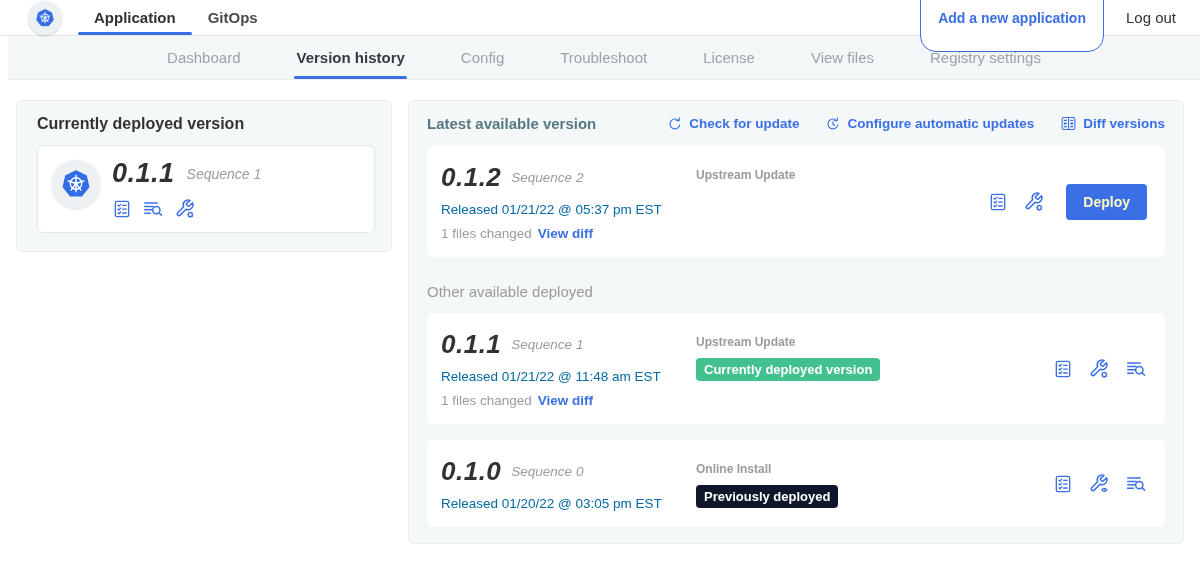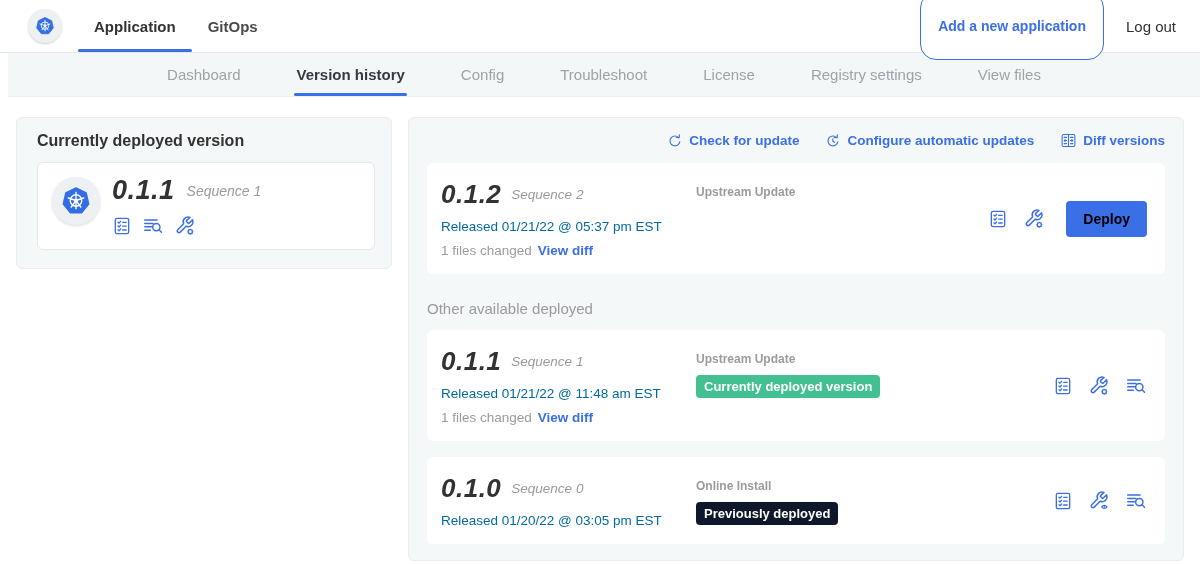--- a/index.html
+++ b/index.html
@@ -4,21 +4,21 @@
 <style>
   * { box-sizing: border-box; }
   html,body { margin:0; padding:0; }
   body {
     width:1200px; height:564px; overflow:hidden;
     font-family:"Liberation Sans", sans-serif;
     background:#ffffff; color:#323232;
   }
   
   .topbar {
-    height:53px; background:#fff; border-bottom:1px solid #e5e8ea;
+    height:36px; background:#fff; border-bottom:1px solid #e5e8ea;
     display:flex; align-items:stretch; padding:0 24px 0 28px;
   }
   .brand { display:flex; align-items:center; margin-right:16px; }
   .brand-circle {
     width:34px; height:34px; border-radius:50%;
     background:#eef1f4; display:flex; align-items:center; justify-content:center;
     box-shadow:0 1px 2px rgba(0,0,0,.18);
   }
   .top-tabs { display:flex; align-items:stretch; }
   .top-tab {
@@ -104,21 +104,21 @@
   .vrow-mid { flex:1; align-self:flex-start; padding-top:6px; }
   .v-source { font-size:12px; font-weight:700; color:#9b9b9b; }
   .badge {
     display:inline-block; margin-top:9px; padding:4px 8px; border-radius:4px;
     color:#fff; font-size:13px; font-weight:700;
   }
   .badge-green { background:#43c08f; }
   .badge-gray  { background:#0f172a; }
   .vrow-right { margin-left:auto; display:flex; align-items:center; gap:15px; }
   .btn-primary {
-    background:#3b6fe6; color:#000000; border:none; border-radius:4px;
+    background:#3b6fe6; color:#fef9c3; border:none; border-radius:4px;
     padding:10px 17px; font-size:14px; font-weight:700; font-family:inherit;
     cursor:pointer; margin-left:6px;
   }
   .btn-outline {
     background:#fff; color:#3b6fe6; border:1px solid #3b6fe6; border-radius:4px;
     padding:9px 13px; font-size:14px; font-weight:700; font-family:inherit;
     cursor:pointer; margin-left:6px;
   }
   svg { display:block; }
 </style>
@@ -230,24 +230,24 @@
   <div class="sub-tab">
       <span>Config</span>
     </div>
   <div class="sub-tab">
       <span>Troubleshoot</span>
     </div>
   <div class="sub-tab">
       <span>License</span>
     </div>
   <div class="sub-tab">
+      <span>View files</span>
+    </div>
+  <div class="sub-tab">
       <span>Registry settings</span>
-    </div>
-  <div class="sub-tab">
-      <span>View files</span>
     </div>
 </nav>
 
 <main class="main">
 
   <section class="deployed-card">
     <div class="deployed-title">Currently deployed version</div>
     <div class="deployed-inner">
       <div class="app-logo">
         <svg width="40" height="40" viewBox="0 0 32 32">
@@ -275,20 +275,21 @@
                 <use href="#ic-wrench-gear"></use>
               </svg>
             </span>
         </div>
       </div>
     </div>
   </section>
 
   <section class="panel">
     <div class="panel-head">
+      <span class="panel-title">Latest available version</span>
       <div class="panel-actions">
         <span class="panel-action">
           <span>
               <svg width="16" height="16" viewBox="0 0 24 24">
                 <use href="#ic-refresh"></use>
               </svg>
             </span>
           <span>Check for update</span>
         </span>
         <span class="panel-action">

